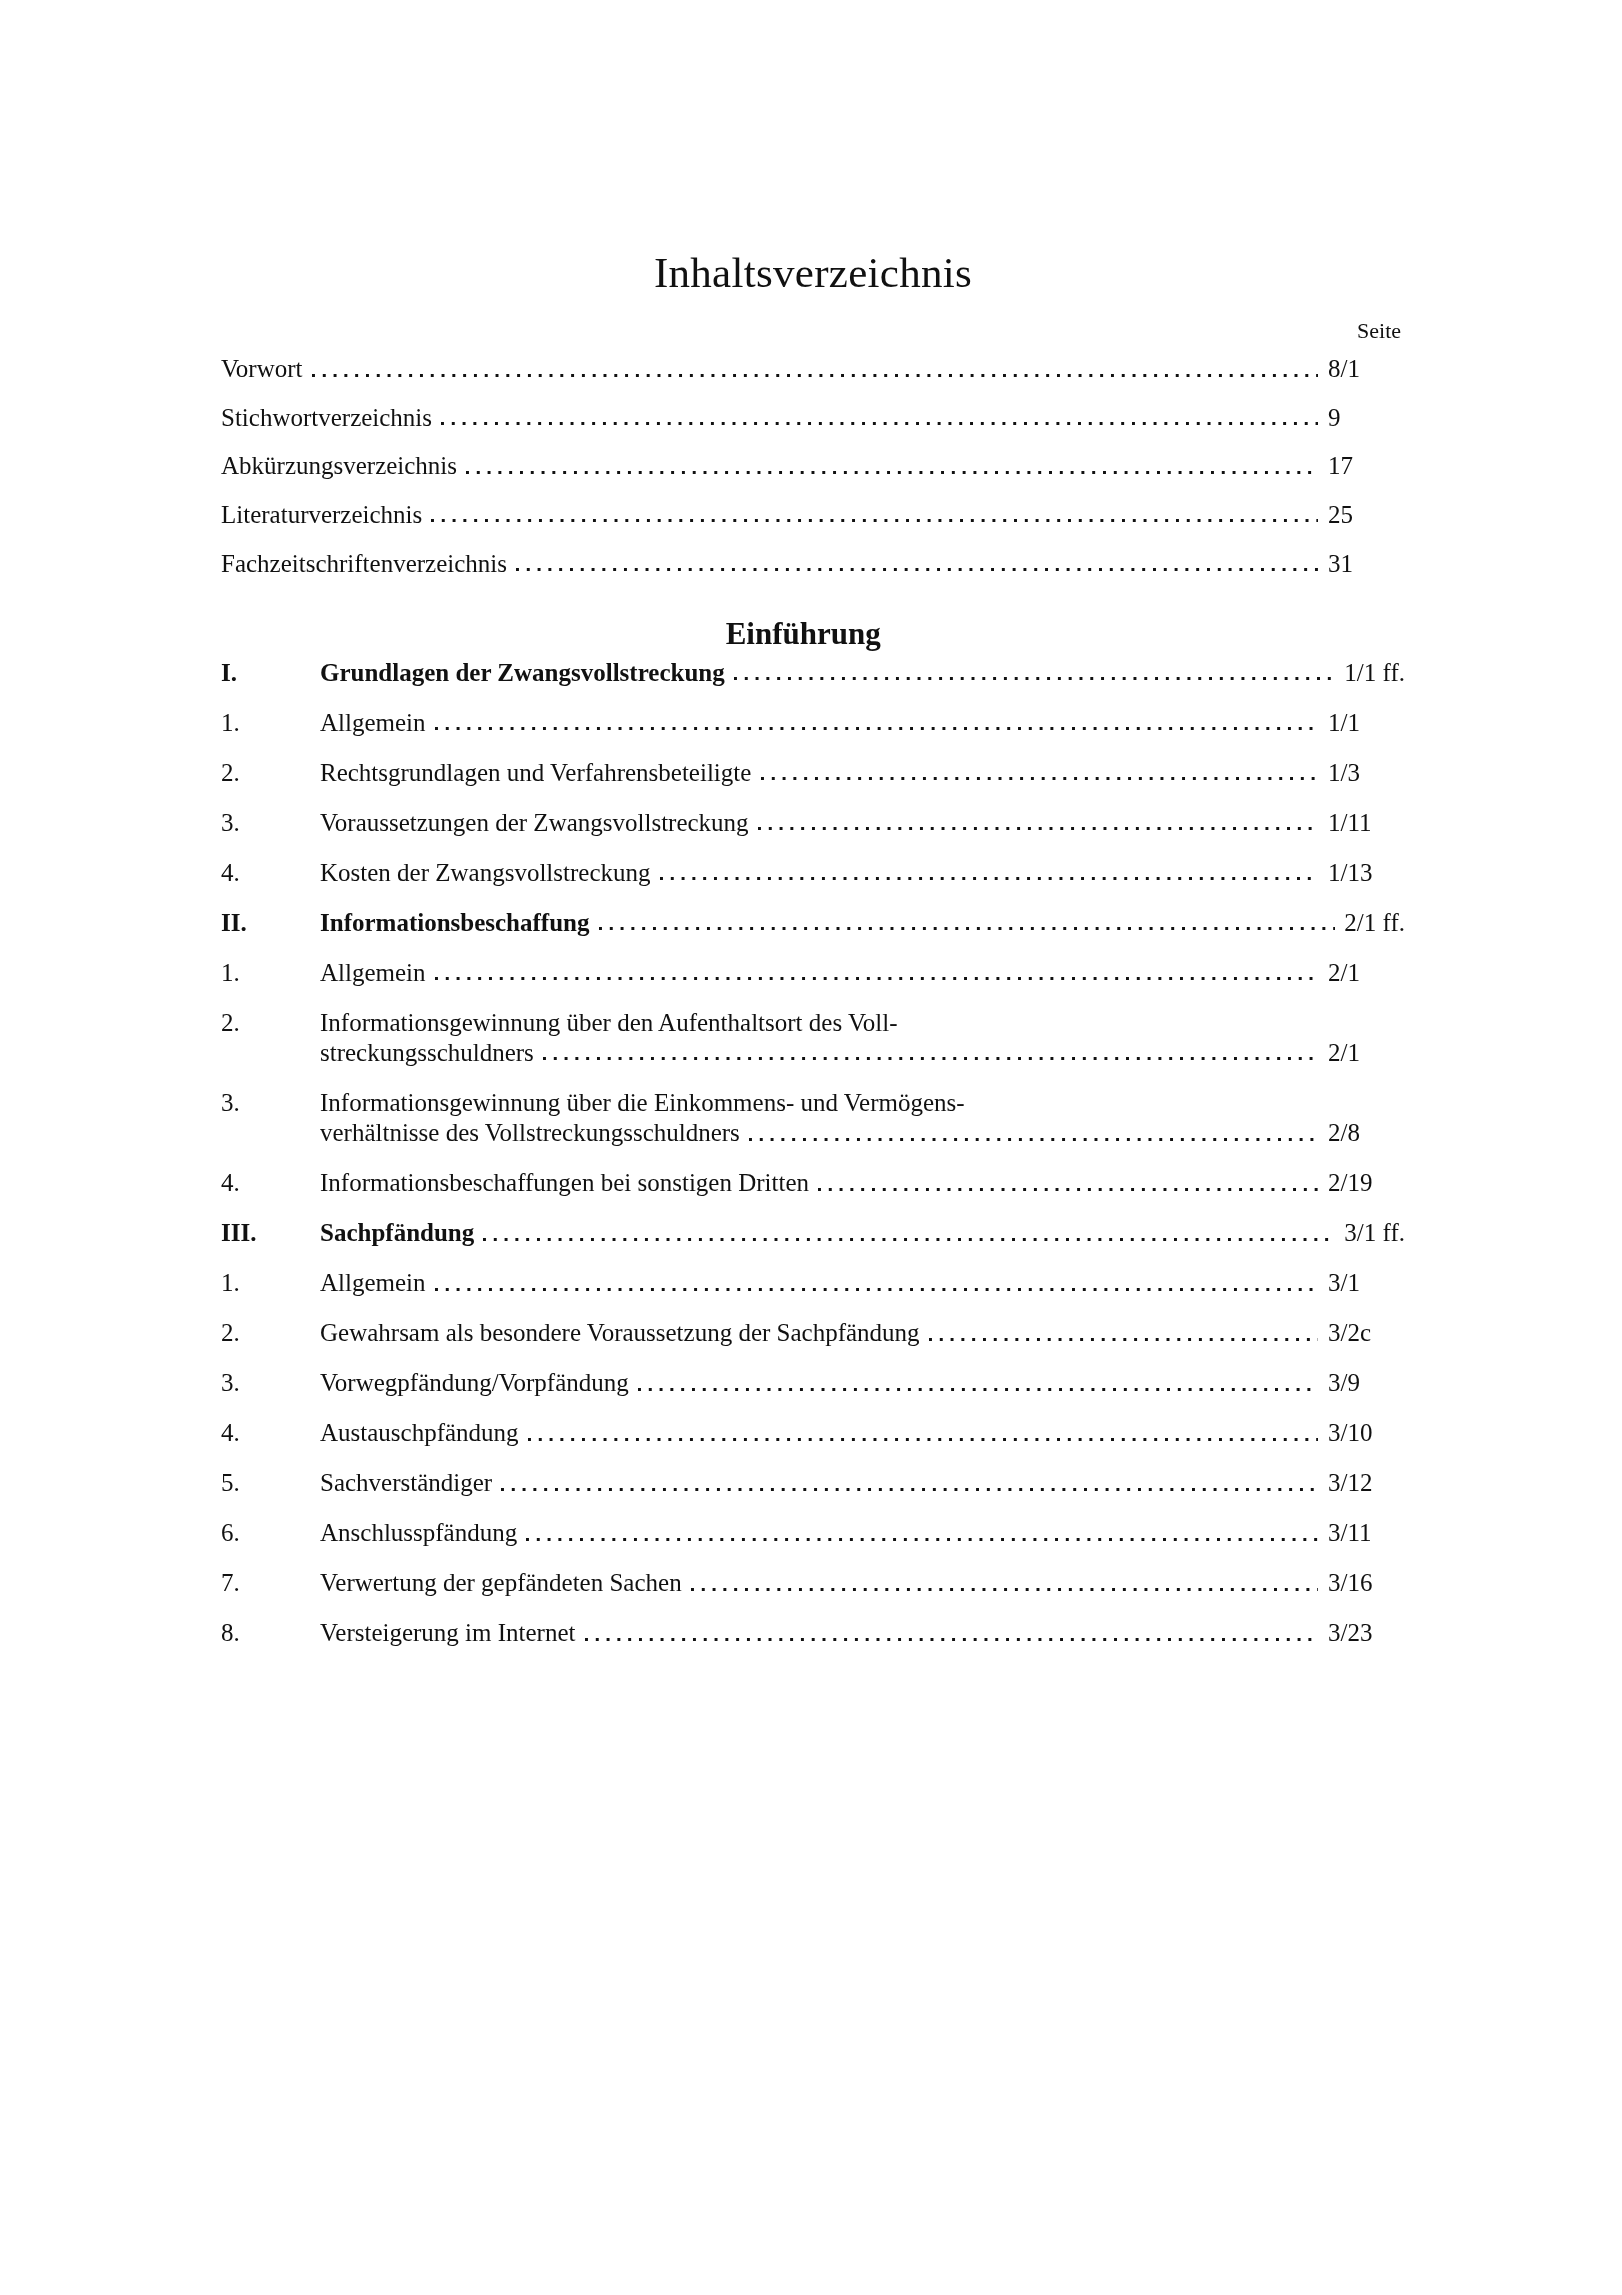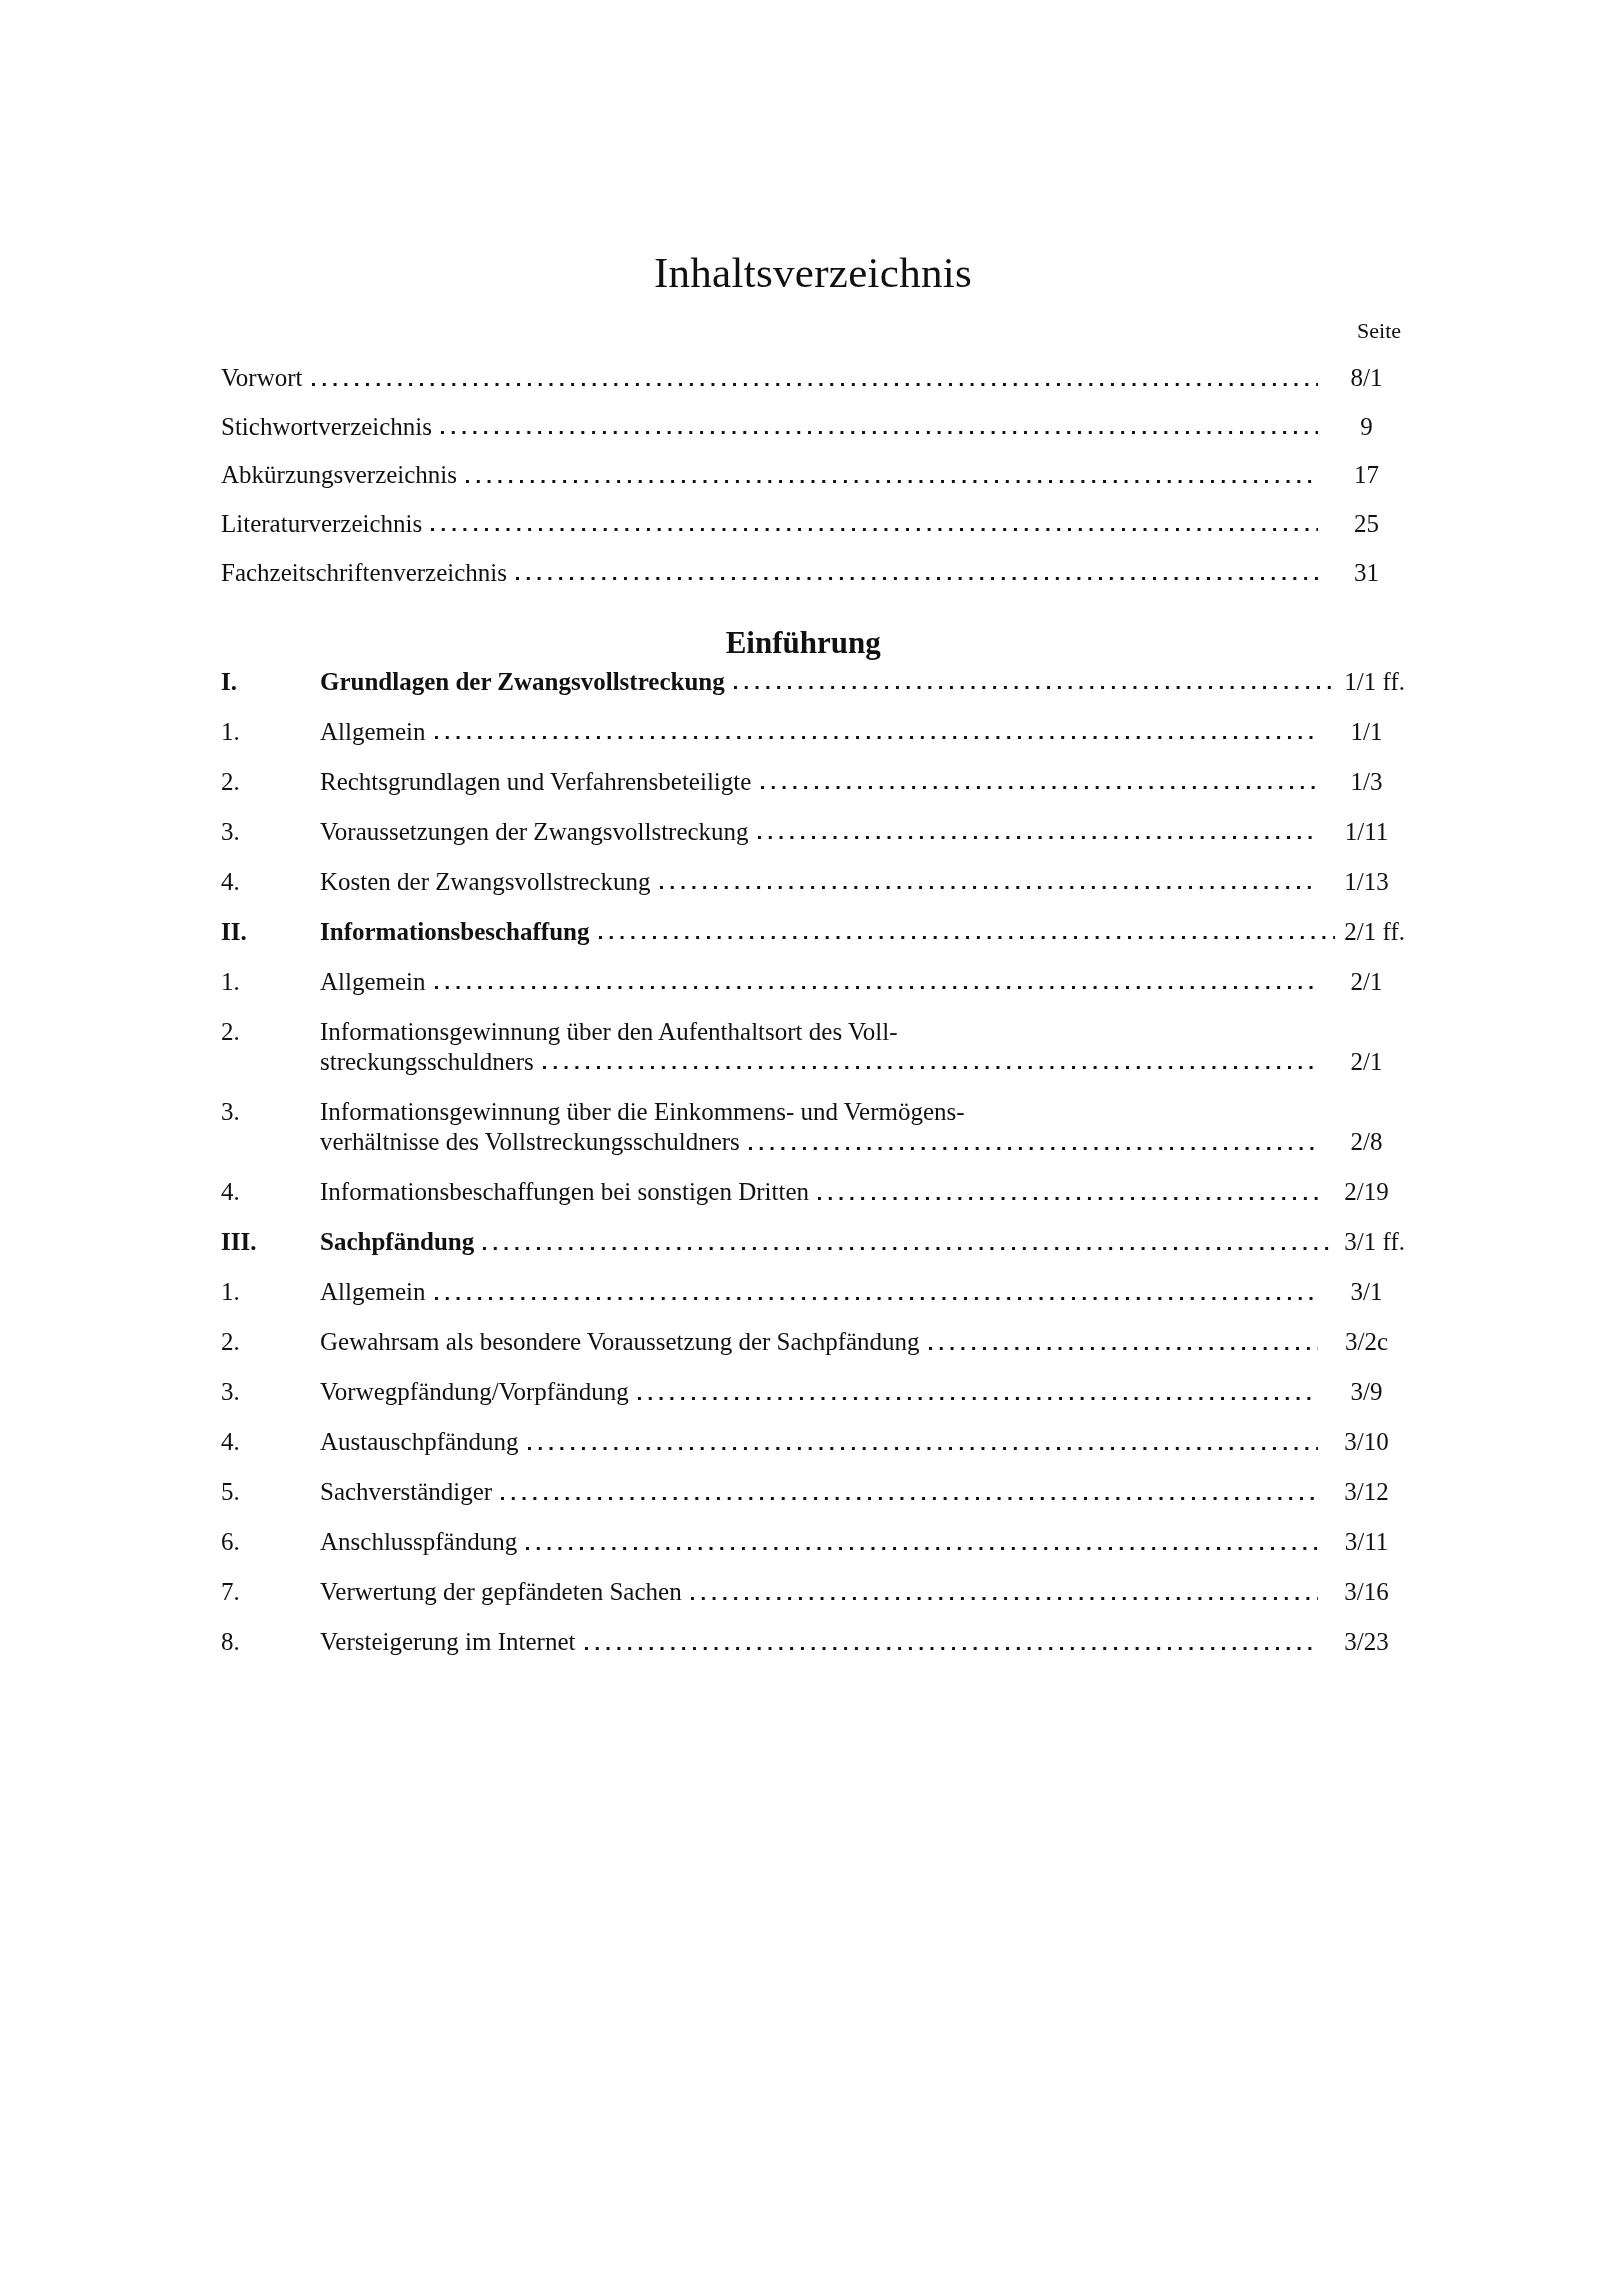--- a/index.html
+++ b/index.html
@@ -48,21 +48,21 @@
   .toc-row {
     display: flex;
     align-items: flex-end;
     font-size: 25px;
     line-height: 1.0;
   }
   .front-list .toc-row {
     margin-top: 23.6px;
   }
   .front-list .toc-row:first-child {
-    margin-top: 23px;
+    margin-top: 14px;
   }
 
   .toc-num {
     flex: 0 0 99px;
     text-align: left;
     white-space: nowrap;
   }
   .toc-title {
     flex: 0 1 auto;
     white-space: nowrap;
@@ -81,21 +81,21 @@
     left: 0;
     right: 0;
     bottom: 0.17em;
     height: 3.3px;
     background-image: radial-gradient(circle at 1.6px 1.6px, #111 1.6px, rgba(0,0,0,0) 1.8px);
     background-size: 10.8px 3.3px;
     background-repeat: repeat-x;
   }
   .toc-page {
     flex: 0 0 auto;
-    text-align: center;
+    text-align: left;
     white-space: nowrap;
     padding-left: 10.5px;
     min-width: 77px;
   }
   .toc-page.wide {
     min-width: 0;
     padding-left: 9.2px;
   }
 
   

